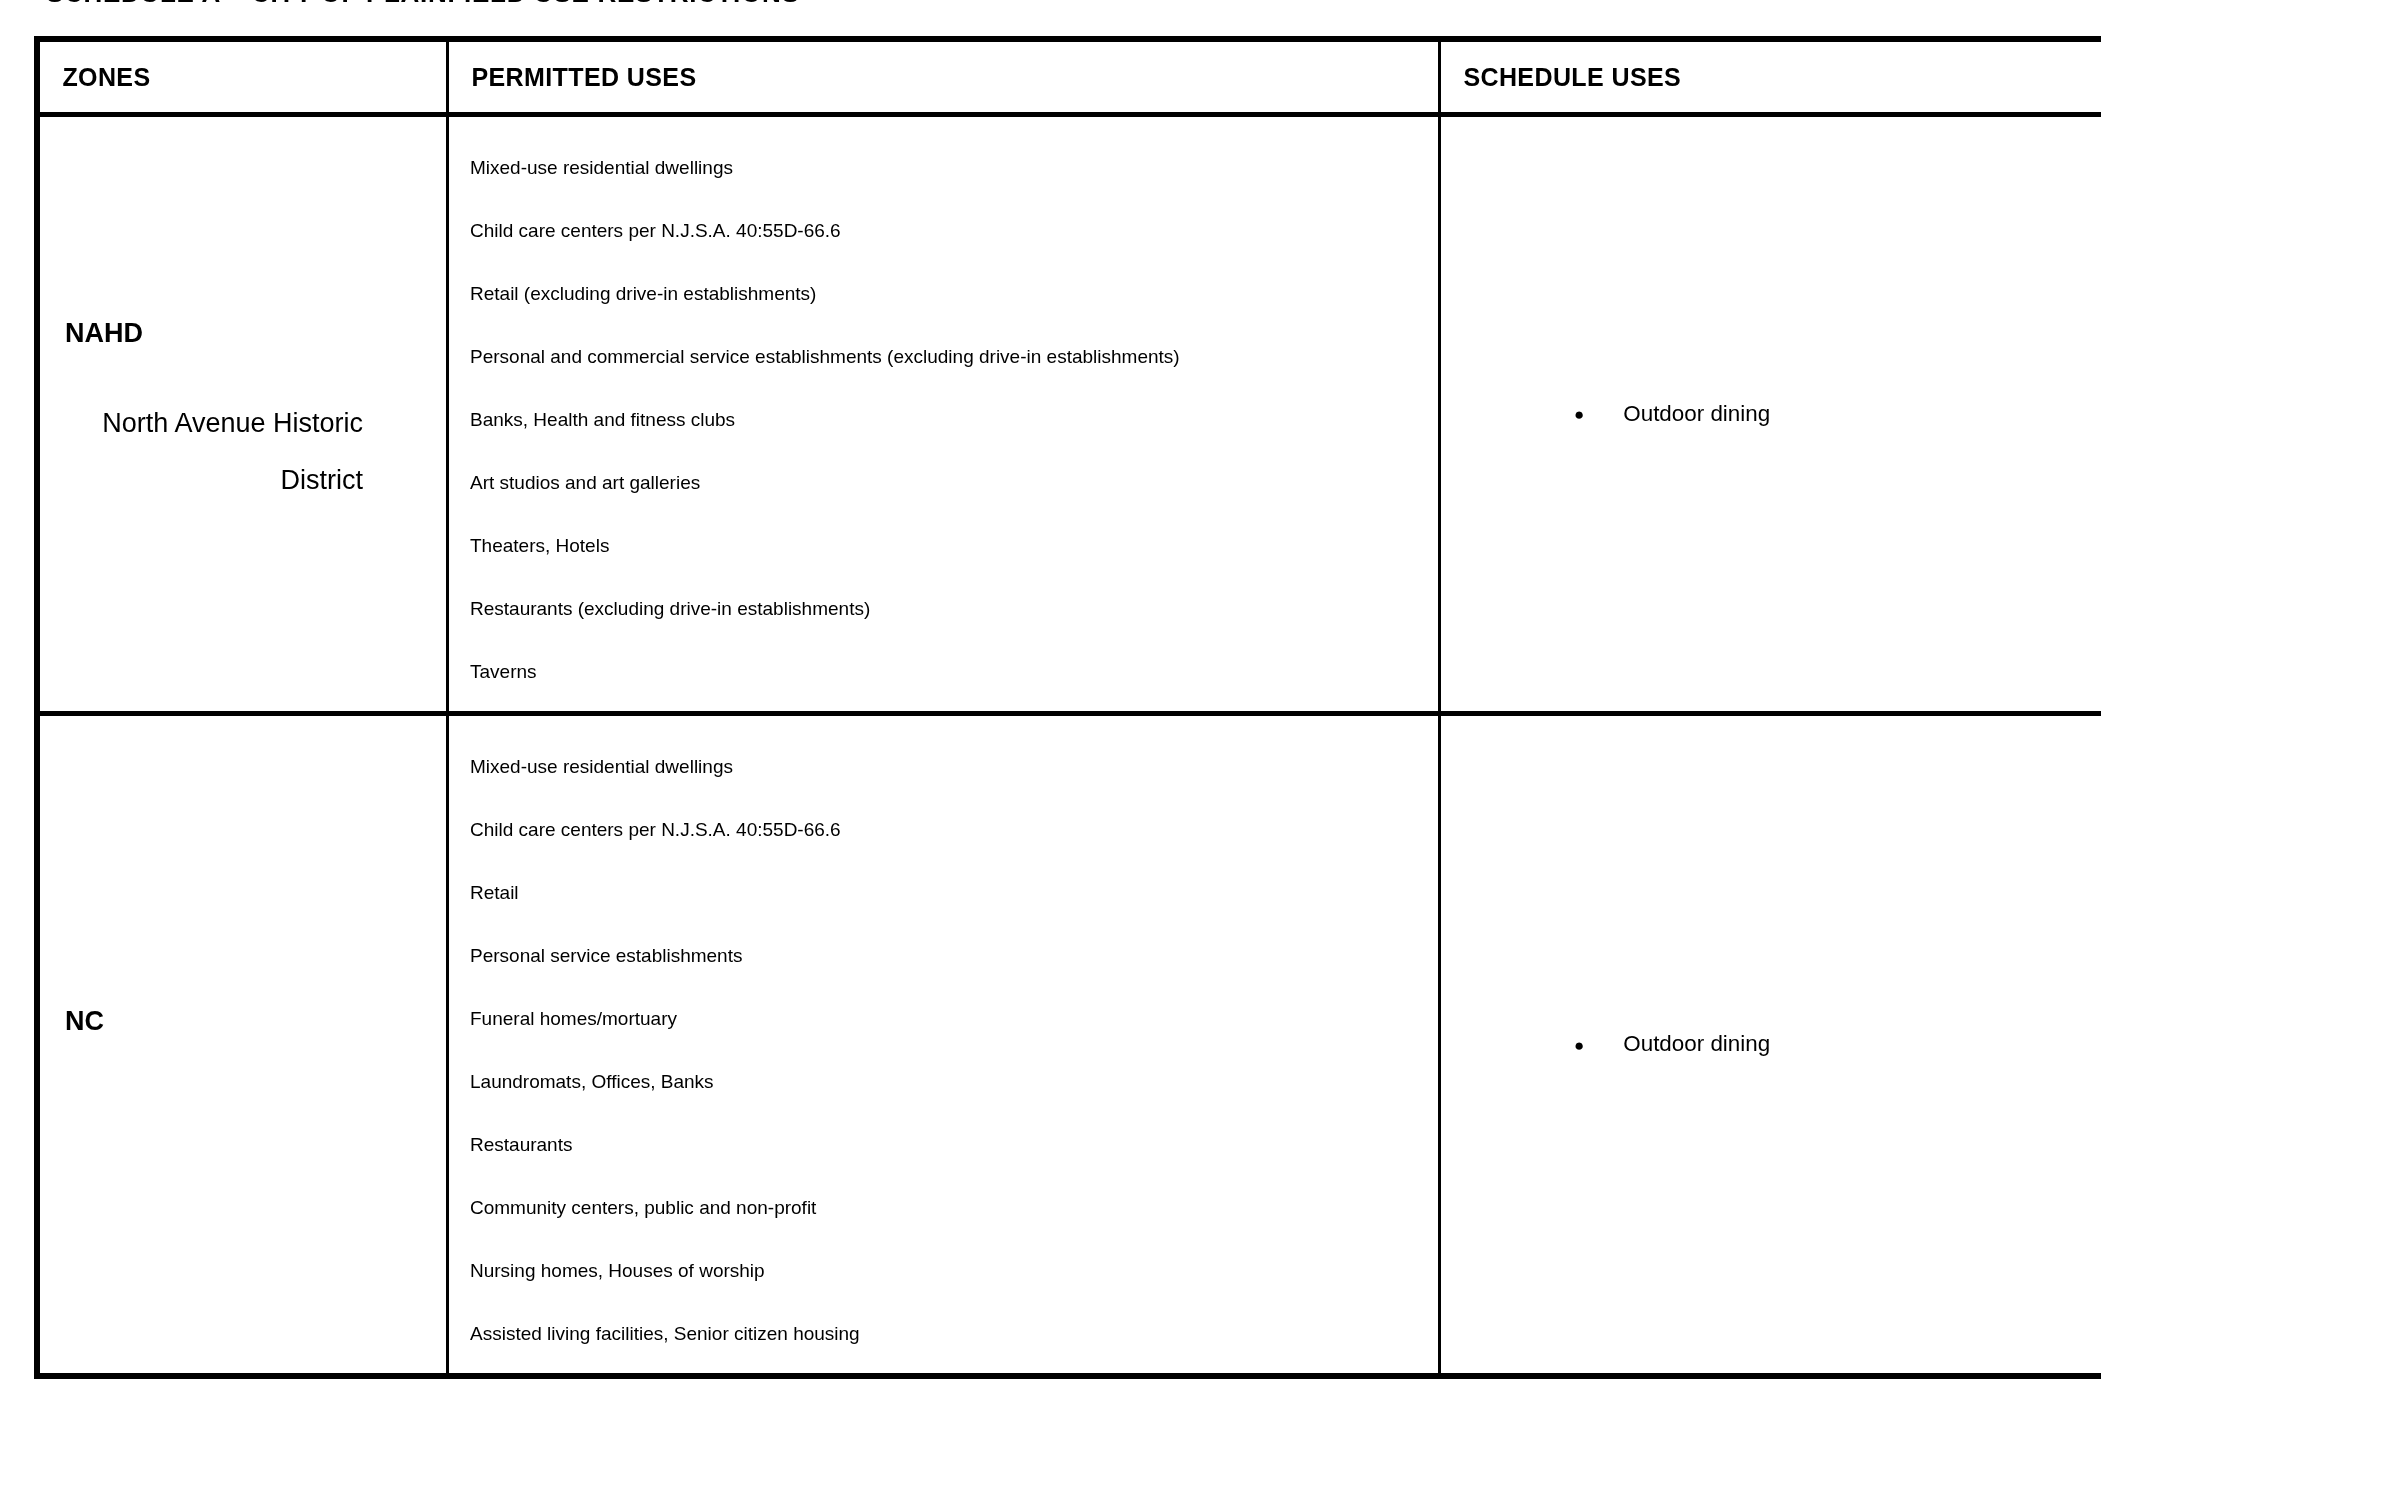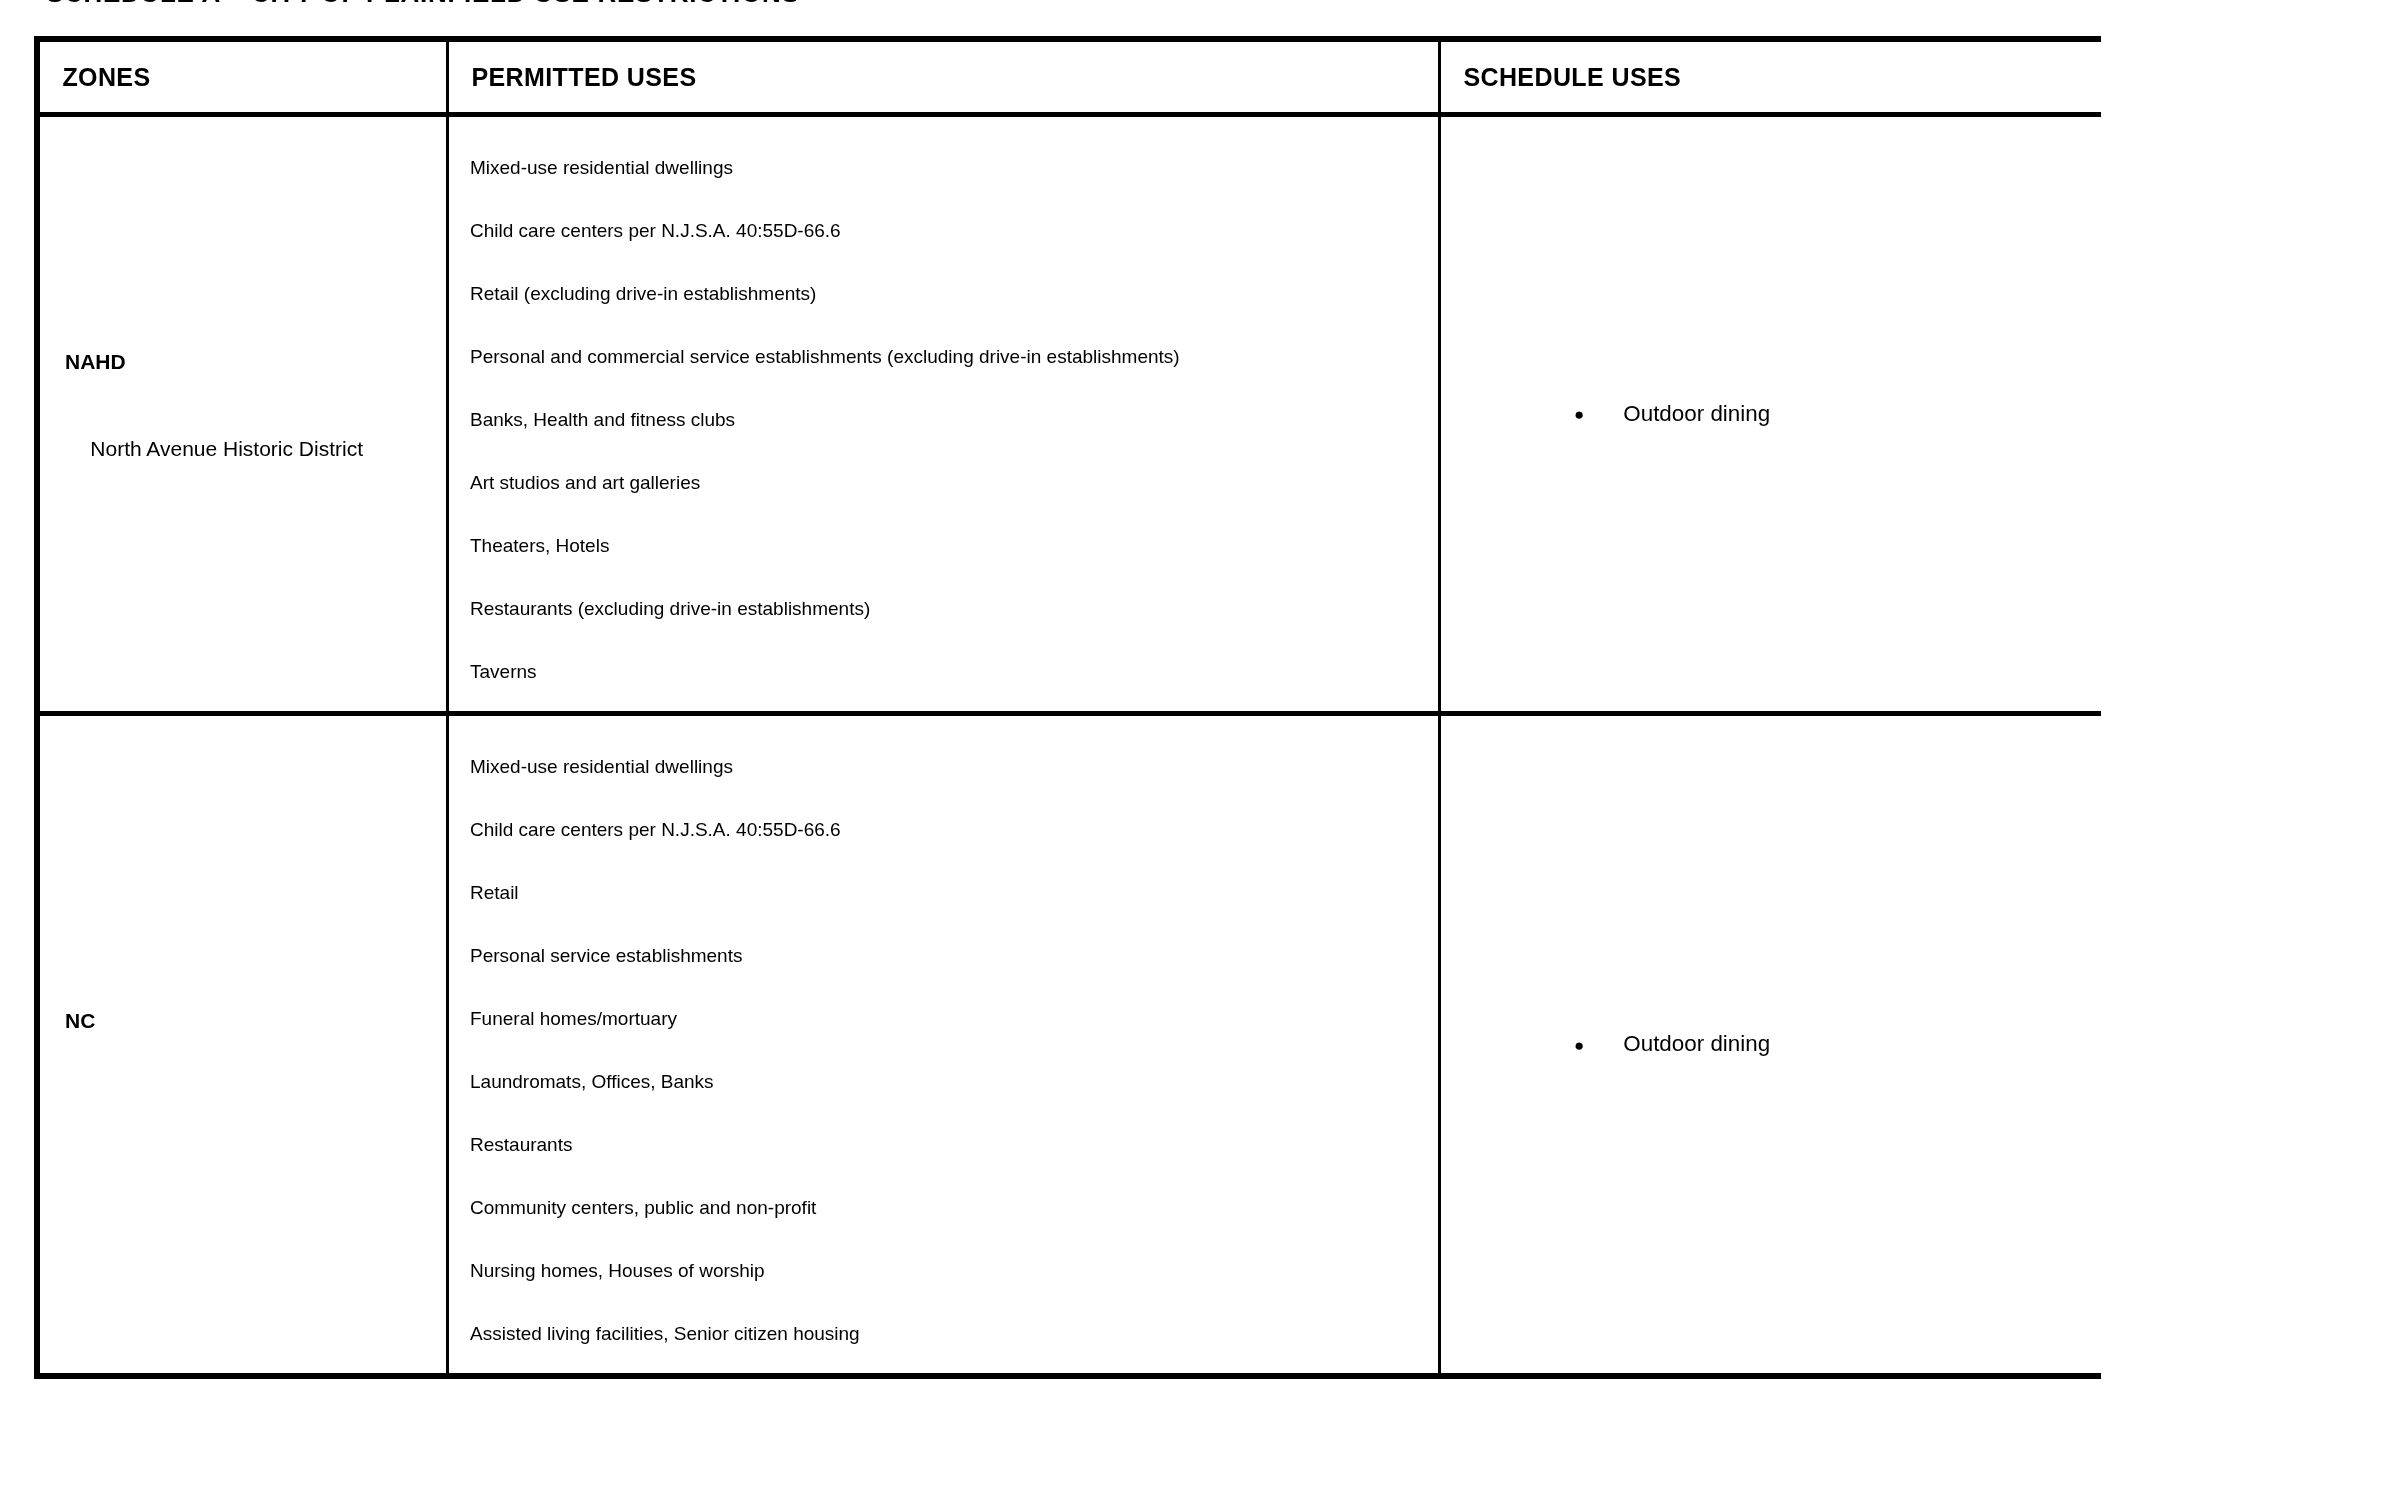--- a/index.html
+++ b/index.html
@@ -59,21 +59,21 @@
     font-size: 25px;
     font-weight: bold;
     letter-spacing: 0.4px;
   }
   .zone-cell {
     display: flex;
     flex-direction: column;
     justify-content: center;
     padding-left: 25px;
     padding-right: 34px;
-    font-size: 21px;
+    font-size: 27px;
   }
   .zone-code {
     font-weight: bold;
     margin: 0 0 46px 0;
   }
   .zone-name {
     margin: 0;
     line-height: 57px;
     max-width: 298px;
     text-align: right;

